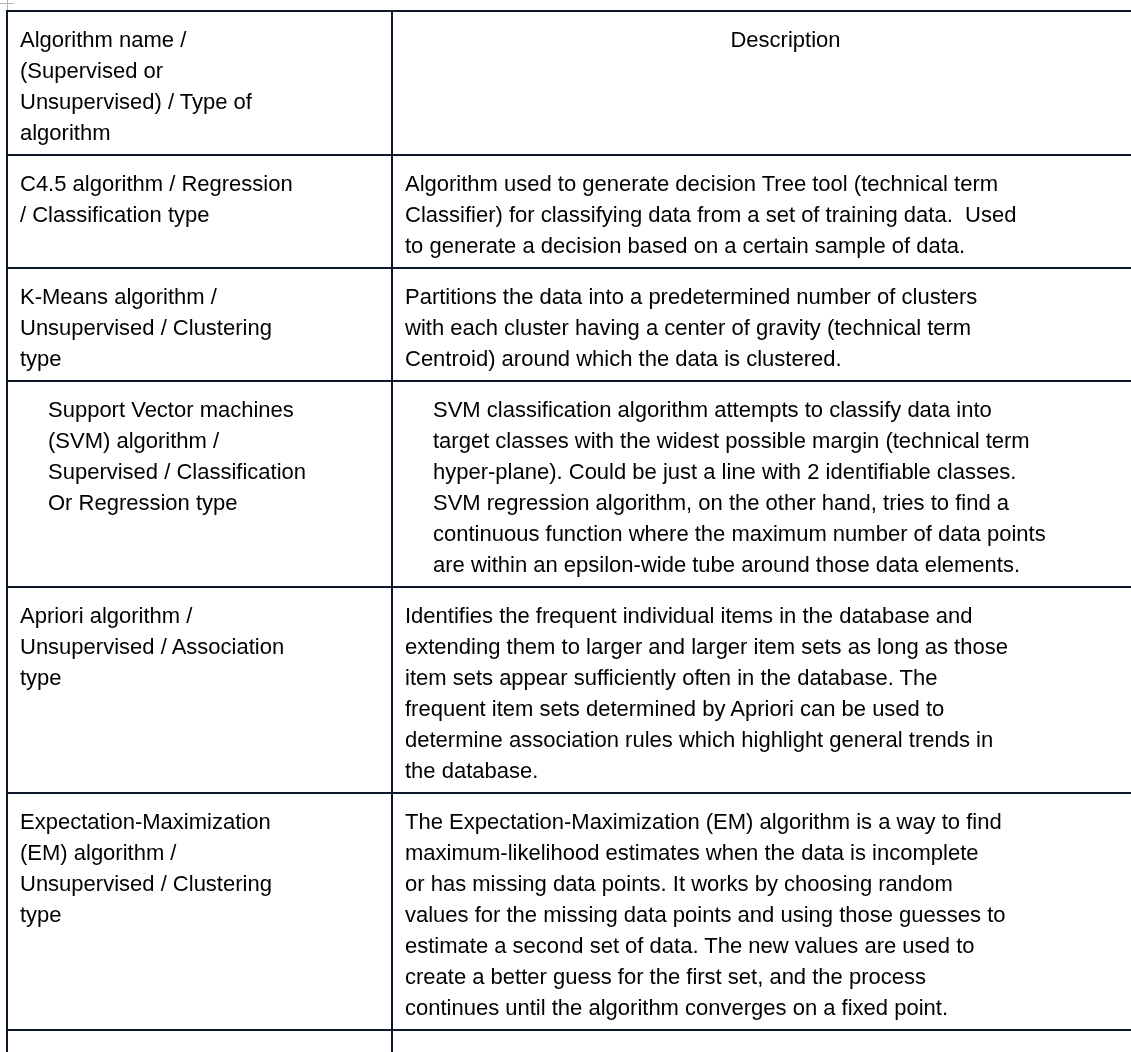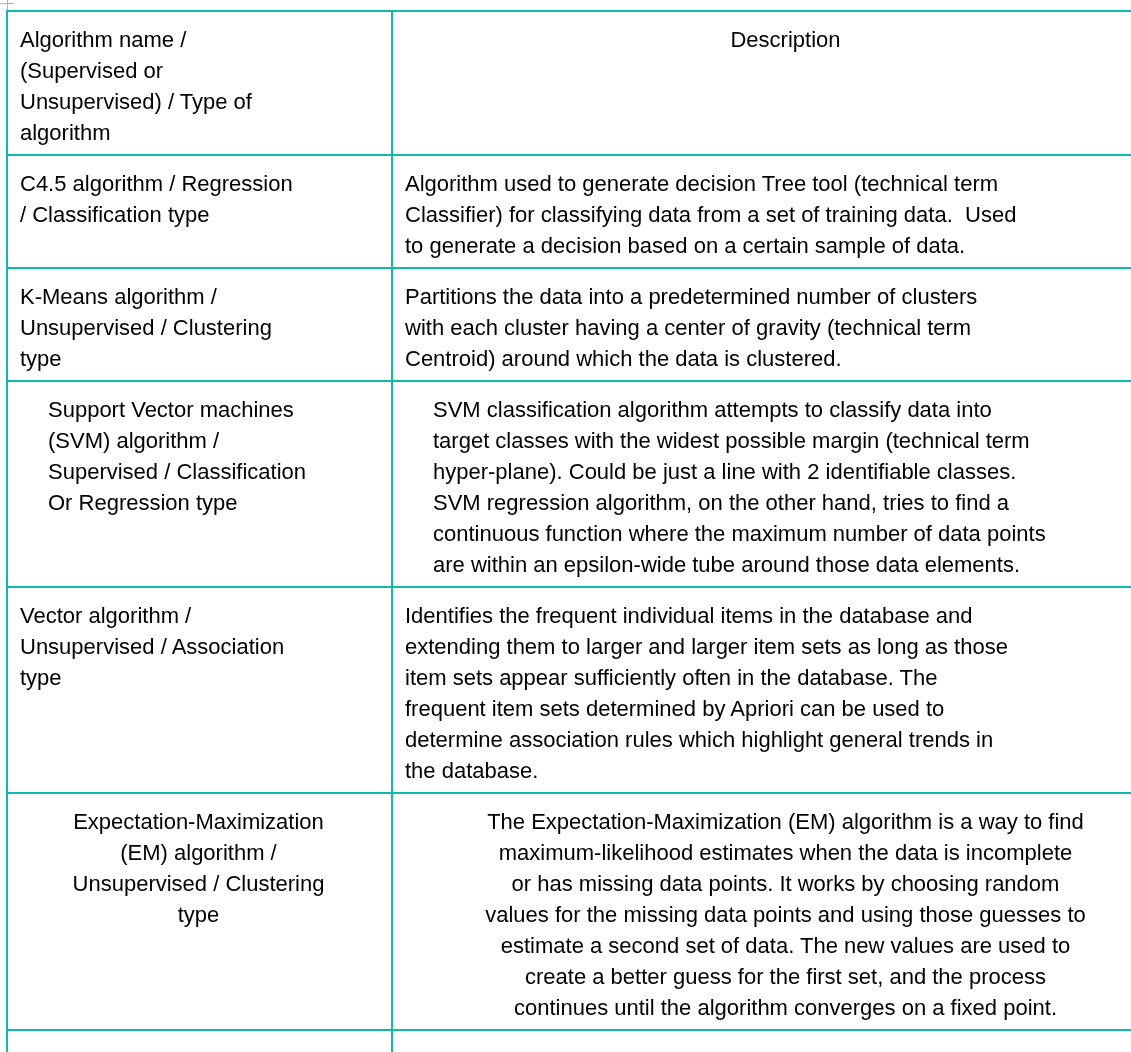--- a/index.html
+++ b/index.html
@@ -32,39 +32,39 @@
   }
   table.doc-table {
     position: absolute;
     left: 6px;
     top: 10px;
     width: 1118px;
     border-collapse: collapse;
     table-layout: fixed;
   }
   table.doc-table td {
-    border: 2px solid #14b8a6;
+    border: 2px solid #0f172a;
     vertical-align: top;
     color: #000000;
     font-size: 22px;
     line-height: 31px;
     white-space: pre-wrap;
     padding: 12px 14px 6px 12px;
     overflow: hidden;
     word-wrap: break-word;
   }
   .col-name { width: 357px; }
   .col-desc { width: 761px; }
   .header-desc-cell { text-align: center; }
   tr.r-header td { height: 117px; }
   tr.r-c45 td { height: 89px; }
   tr.r-kmeans td { height: 88px; margin-left: 24px; }
   tr.r-svm td { height: 184px; padding-left: 40px; }
   tr.r-apriori td { height: 182px; }
-  tr.r-em td { height: 205px; text-align: center; }
+  tr.r-em td { height: 205px; }
   tr.r-partial td { height: 60px; }
 </style>
 </head>
 <body>
 
 <div class="crop-mark-v"></div>
 <div class="crop-mark-h"></div>
 
 <table class="doc-table">
   <tbody>
@@ -100,21 +100,21 @@
 Or Regression type</td>
     <td class="col-desc">SVM classification algorithm attempts to classify data into
 target classes with the widest possible margin (technical term
 hyper-plane). Could be just a line with 2 identifiable classes.
 SVM regression algorithm, on the other hand, tries to find a
 continuous function where the maximum number of data points
 are within an epsilon-wide tube around those data elements.</td>
   </tr>
 
   <tr class="r-apriori">
-    <td class="col-name">Vector algorithm /
+    <td class="col-name">Apriori algorithm /
 Unsupervised / Association
 type</td>
     <td class="col-desc">Identifies the frequent individual items in the database and
 extending them to larger and larger item sets as long as those
 item sets appear sufficiently often in the database. The
 frequent item sets determined by Apriori can be used to
 determine association rules which highlight general trends in
 the database.</td>
   </tr>
 

